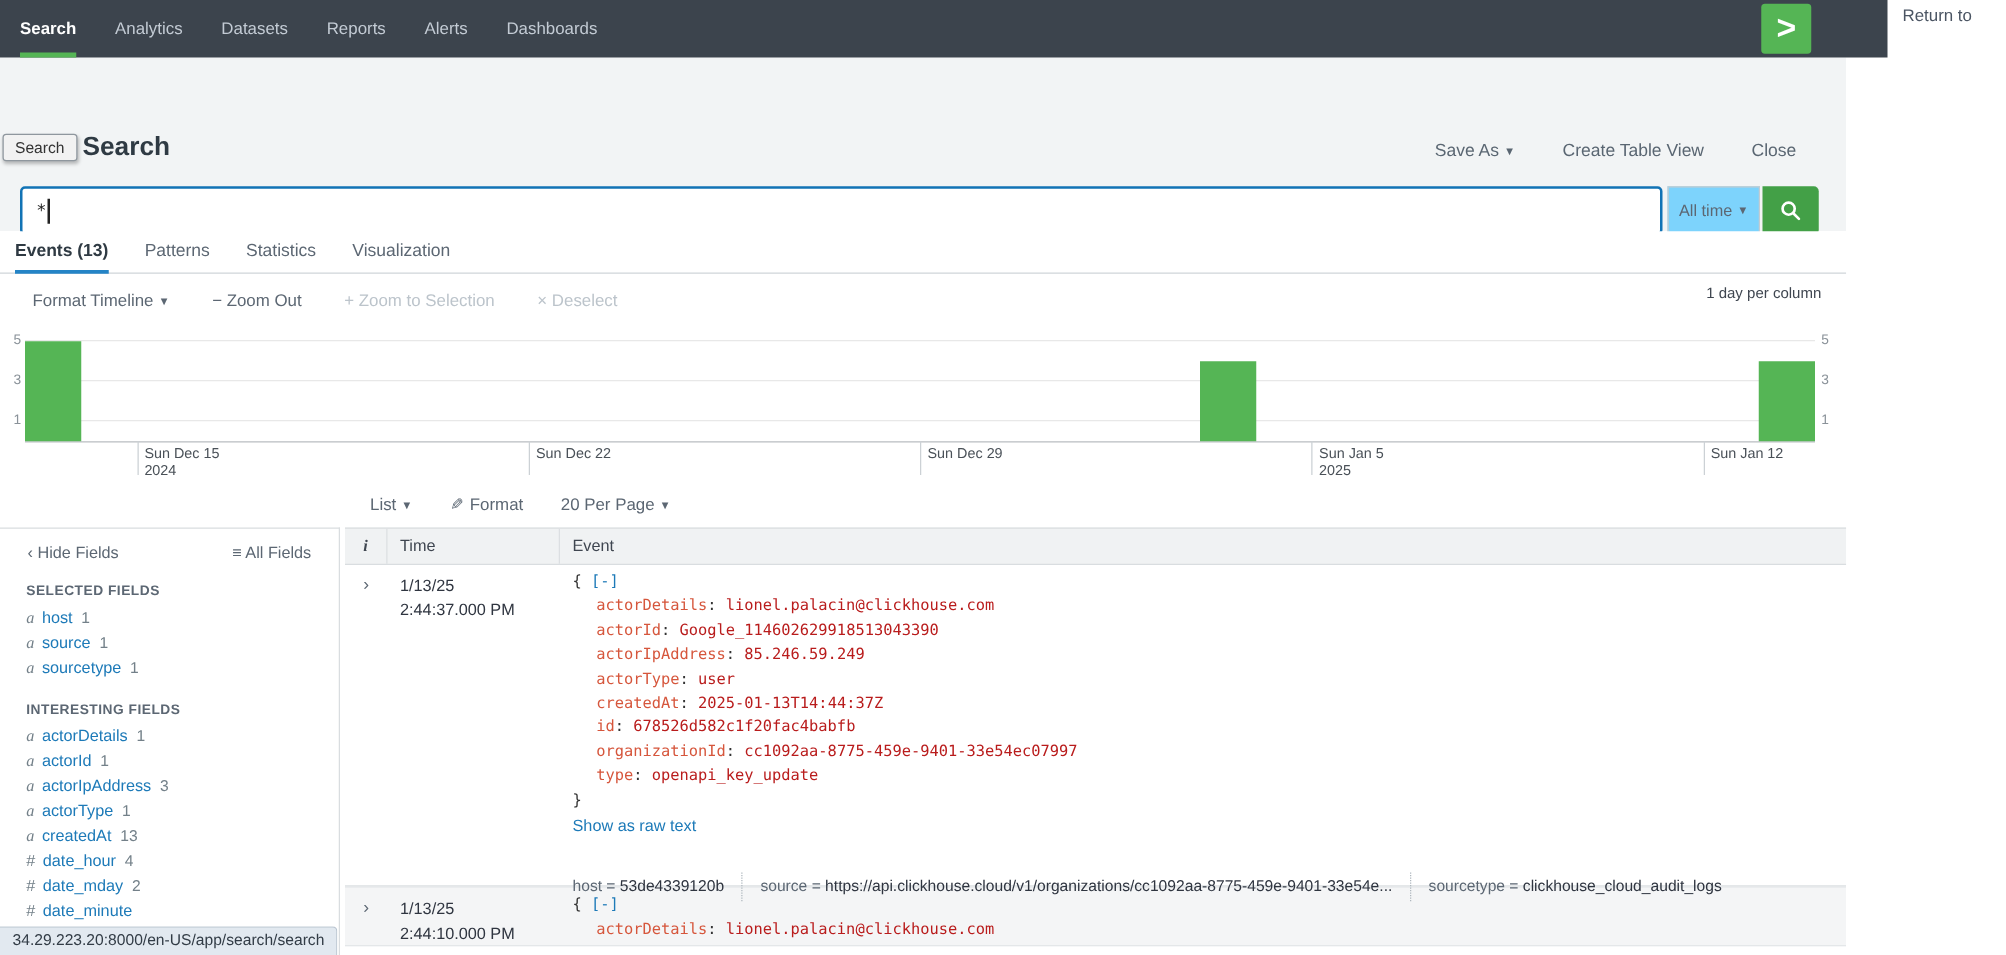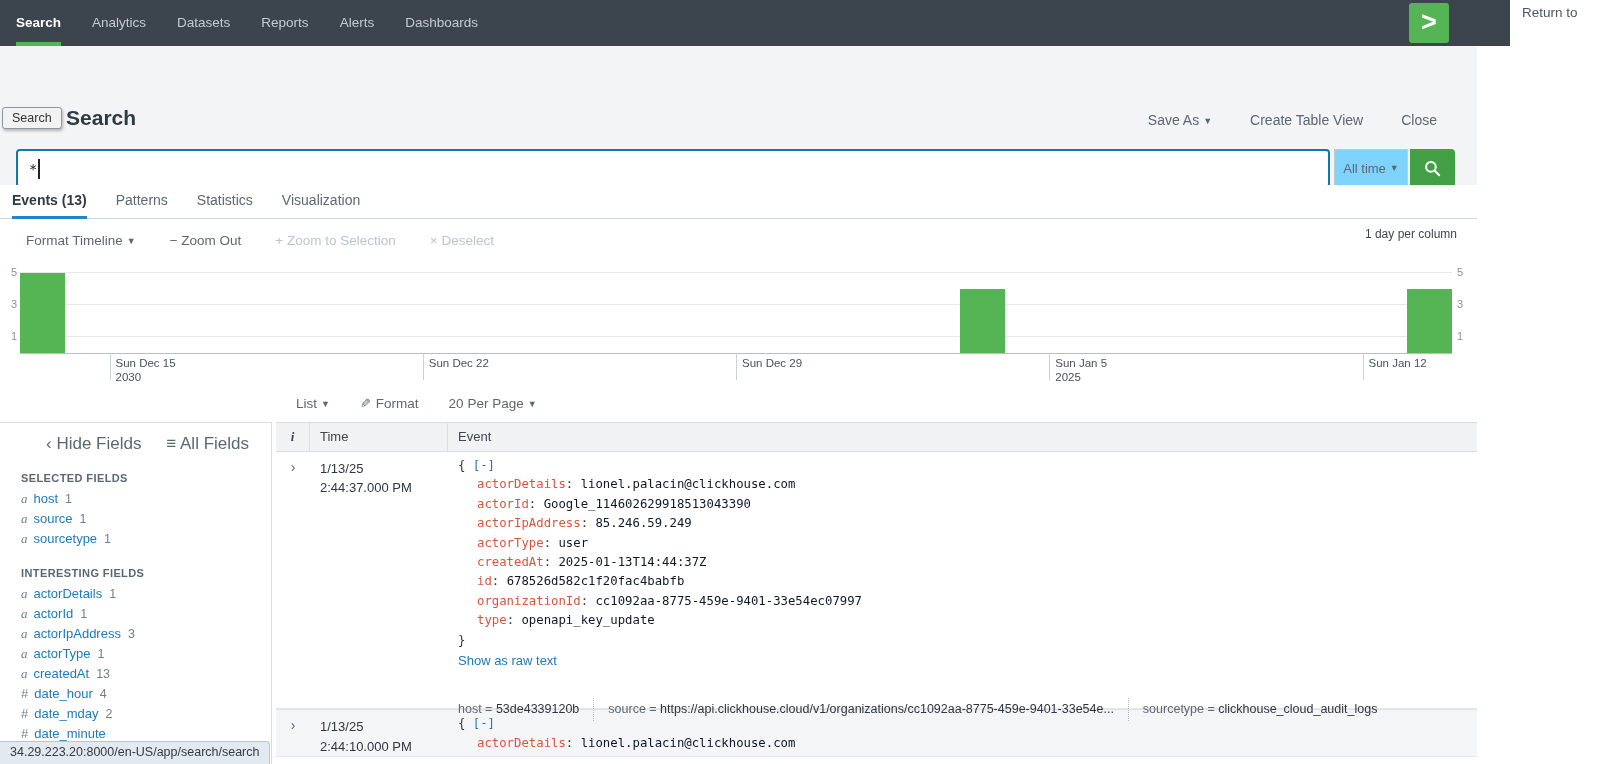--- a/index.html
+++ b/index.html
@@ -77,21 +77,21 @@
   .xtick-label { position:absolute; top:91px; font-size:11.5px; color:#4a5158; white-space:nowrap; line-height:14px; }
 
   .results-toolbar { position:absolute; top:200px; left:0; right:0; height:37px; display:flex; align-items:center;
     padding-left:296px; font-size:13.5px; color:#5c6773; gap:30px;text-align:right; }
   .results-toolbar span { cursor:pointer; white-space:nowrap; }
   .pencil { font-size:13px; margin-right:5px; display:inline-block; transform:scaleX(-1); }
 
   
   .fields-panel { position:absolute; top:237px; left:0; width:272px; bottom:0; background:#fff;
     border-top:1px solid #d9dde0; border-right:1px solid #d9dde0; overflow:hidden; }
-  .fields-head { display:flex; justify-content:space-between; padding:11px 22px 0 22px; font-size:17px; color:#5c6773;margin-left:24px; }
+  .fields-head { display:flex; justify-content:space-between; padding:11px 22px 0 22px; font-size:13px; color:#5c6773; }
   .fields-head span { cursor:pointer; white-space:nowrap; }
   .f-section { padding:0 0 0 21px; }
   .f-header { font-size:11px; font-weight:700; letter-spacing:.4px; color:#5c6773; margin-top:18px; margin-bottom:5px; }
   .f-item { font-size:13px; line-height:20px; white-space:nowrap; cursor:pointer; }
   .f-type { font-family:"Liberation Serif", serif; font-style:italic; color:#738089; margin-right:6px; }
   .f-type.num { font-family:"Liberation Sans", sans-serif; font-style:normal; }
   .f-name { color:#1d7ab8; }
   .f-count { color:#738089; margin-left:7px; font-size:12.5px; }
 
   
@@ -103,21 +103,21 @@
   .th-event { flex:1; line-height:28px; padding-left:10px; }
   .events-list { position:absolute; top:267px; left:276px; right:0; bottom:0; overflow:hidden; }
   .event-row { display:flex; border-bottom:1px solid #e4e7e9; }
   .event-row.alt { background:#f4f5f6; border-top:1px solid #dfe3e6; }
   .col-i { width:34px; text-align:center; padding-top:7px; color:#5c6773; font-size:14px; cursor:pointer; }
   .col-time { width:138px; padding:7px 0 0 10px; font-size:13px; color:#2f3540; line-height:19.4px; }
   .col-event { flex:1; padding:4px 0 0 10px; font-family:"DejaVu Sans Mono", monospace; font-size:12.3px; line-height:19.4px; color:#333; }
   .jline { white-space:nowrap; }
   .jpair { padding-left:19px; }
   .jkey { color:#d6563c; }
-  .jval { color:#0f172a; }
+  .jval { color:#b91c1c; }
   .jlink { color:#1d7ab8; cursor:pointer; }
   .raw-link { font-family:Liberation Sans, sans-serif; font-size:13px; color:#1d7ab8; margin-top:1px; cursor:pointer; }
   .row-fields { display:flex; align-items:center; font-family:"Liberation Sans", sans-serif; font-size:12.5px;
     color:#5c6773; margin-top:6px; height:26px; margin-bottom:6px; }
   .ftr-field { padding:2px 14px; white-space:nowrap; cursor:pointer;margin-top:40px; }
   .ftr-field:first-child { padding-left:0; }
   .ftr-field + .ftr-field { border-left:1px dotted #aeb7be; }
   .ftr-val { color:#2f3540; }
 
   .status-bubble { position:absolute; left:0; bottom:0; height:23px; z-index:6; background:#e2e9f0;
@@ -242,21 +242,21 @@
           </div>
           <div class="ylab" style="left: -17px; top: 65px;">1</div>
           <div class="ylab right" style="left: 1437px; top: 65px;">1</div>
           <div class="ylab" style="left: -17px; top: 33px;">3</div>
           <div class="ylab right" style="left: 1437px; top: 33px;">3</div>
           <div class="ylab" style="left: -17px; top: 1px;">5</div>
           <div class="ylab right" style="left: 1437px; top: 1px;">5</div>
           <div class="xtick-line" style="left: 6.25%;"></div>
           <div class="xtick-label" style="left: calc(6.25% + 6px);">
             <div>Sun Dec 15</div>
-            <div>2030</div>
+            <div>2024</div>
           </div>
           <div class="xtick-line" style="left: 28.125%;"></div>
           <div class="xtick-label" style="left: calc(28.125% + 6px);">
             <div>Sun Dec 22</div>
           </div>
           <div class="xtick-line" style="left: 50%;"></div>
           <div class="xtick-label" style="left: calc(50% + 6px);">
             <div>Sun Dec 29</div>
           </div>
           <div class="xtick-line" style="left: 71.875%;"></div>

